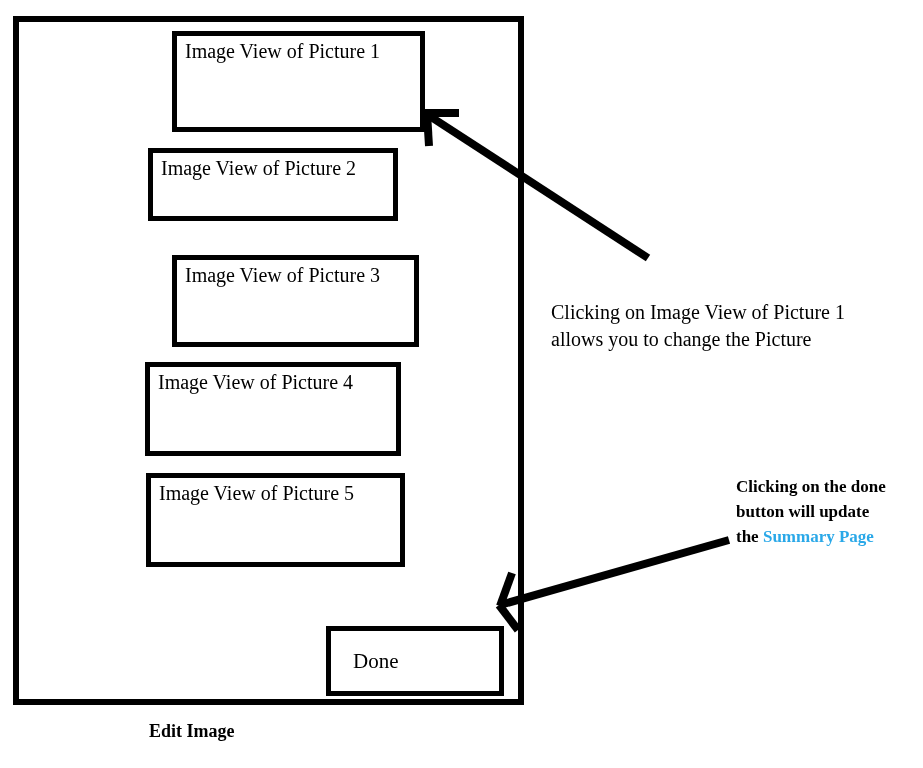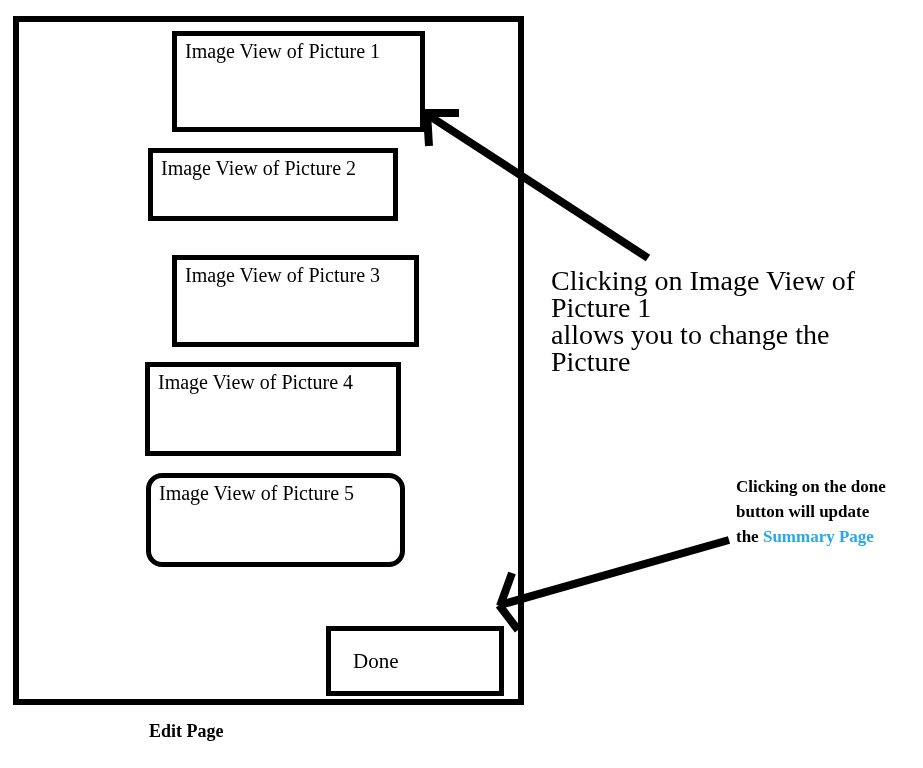--- a/index.html
+++ b/index.html
@@ -42,21 +42,21 @@
     font-size: 20px;
     line-height: 24px;
     white-space: nowrap;
     color: #000000;
   }
 
   #picture-box-1 { left: 145px; top: 31px;  width: 253px; height: 101px; margin-left: 27px; }
   #picture-box-2 { left: 148px; top: 148px; width: 250px; height: 73px;  }
   #picture-box-3 { left: 144px; top: 255px; width: 247px; height: 92px; margin-left: 28px;  }
   #picture-box-4 { left: 145px; top: 362px; width: 256px; height: 94px; text-align: center;  }
-  #picture-box-5 { left: 146px; top: 473px; width: 259px; height: 94px; border-radius: 16px;  }
+  #picture-box-5 { left: 146px; top: 473px; width: 259px; height: 94px;  }
 
   
   #done-button {
     position: absolute;
     left: 326px;
     top: 626px;
     width: 178px;
     height: 70px;
     border: 5px solid #000000;
     box-sizing: border-box;
@@ -80,23 +80,23 @@
     font-size: 18px;
     font-weight: bold;
     line-height: 22px;
     white-space: nowrap;
   }
 
   
   #annotation-picture {
     position: absolute;
     left: 551px;
-    top: 267px;
+    top: 299px;
     width: 360px;
-    font-size: 28px;
+    font-size: 20px;
     line-height: 27px;
   }
   #annotation-done {
     position: absolute;
     left: 736px;
     top: 474px;
     width: 190px;
     font-size: 17px;
     font-weight: bold;
     line-height: 25px;
@@ -138,21 +138,21 @@
   <span class="picture-box-label">Image View of Picture 4</span>
 </div>
 <div class="picture-box" id="picture-box-5">
   <span class="picture-box-label">Image View of Picture 5</span>
 </div>
 
 <div id="done-button">
   <span id="done-button-label">Done</span>
 </div>
 
-<div id="edit-page-caption">Edit Page</div>
+<div id="edit-page-caption">Edit Image</div>
 
 <div id="annotation-picture">
   <div>Clicking on Image View of Picture 1</div>
   <div>allows you to change the Picture</div>
 </div>
 
 <div id="annotation-done">
   <div>Clicking on the done</div>
   <div>button will update</div>
   <div><span>the </span><span id="summary-page-link">Summary Page</span></div>

